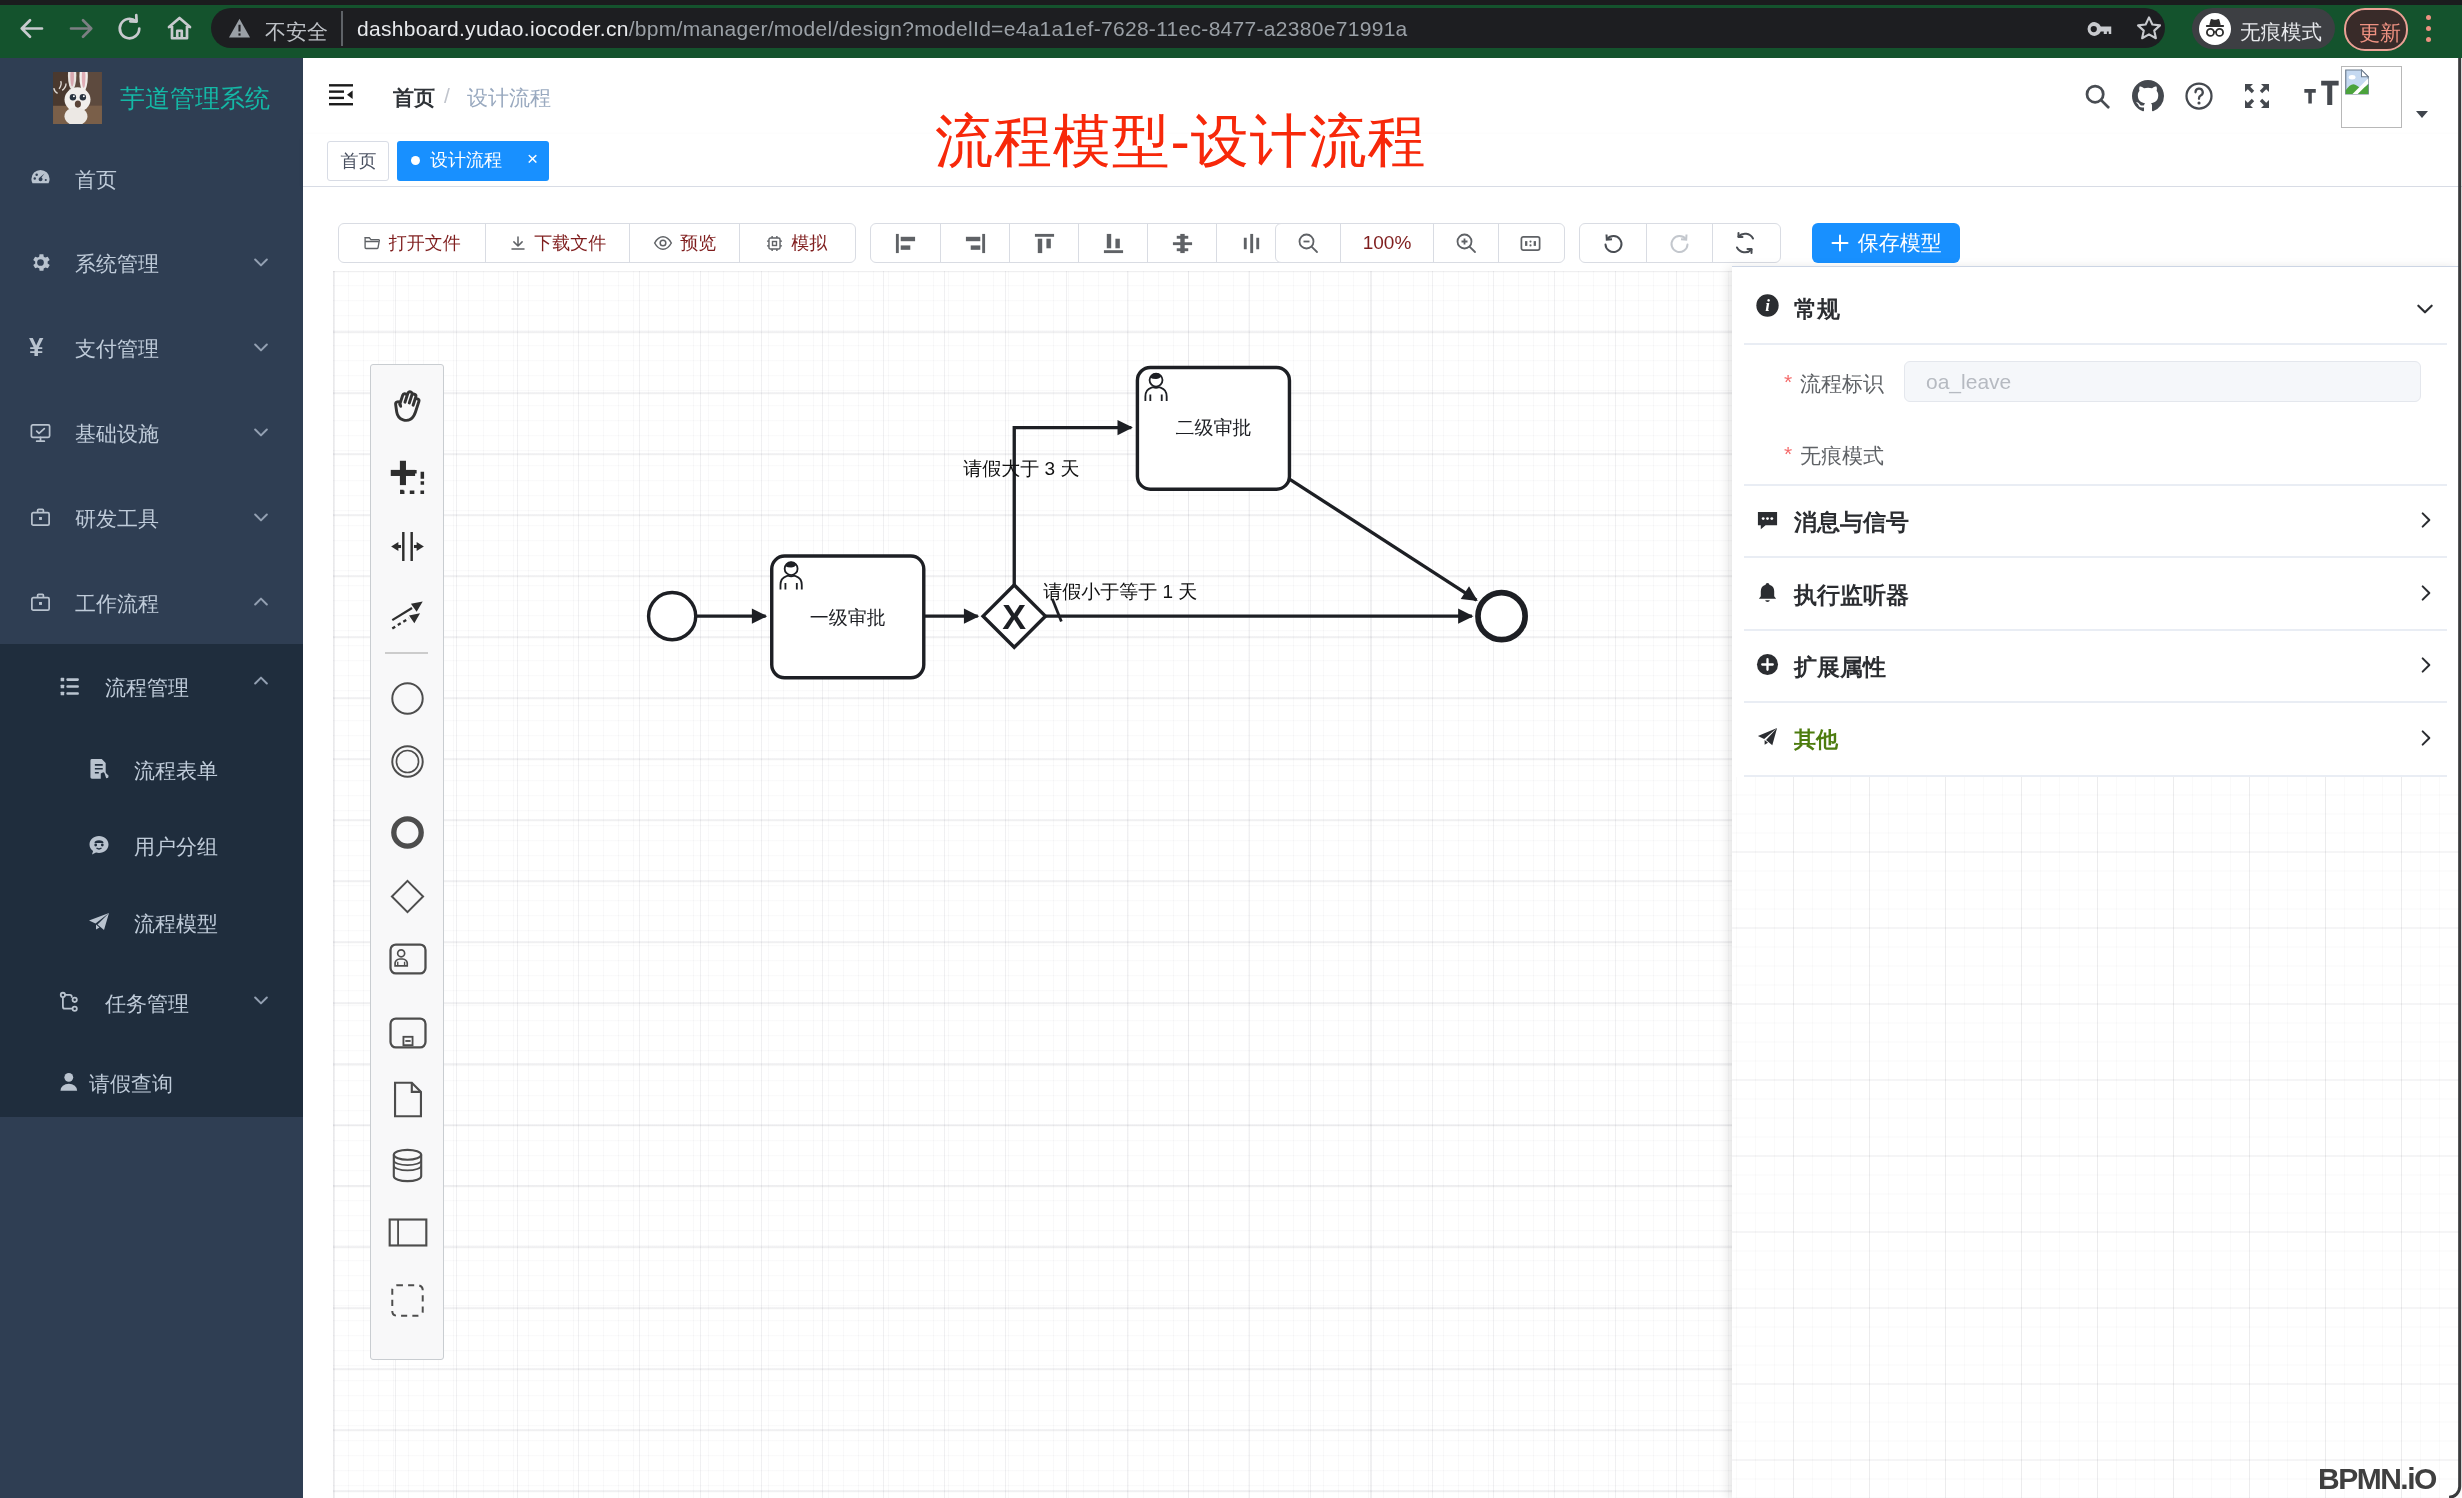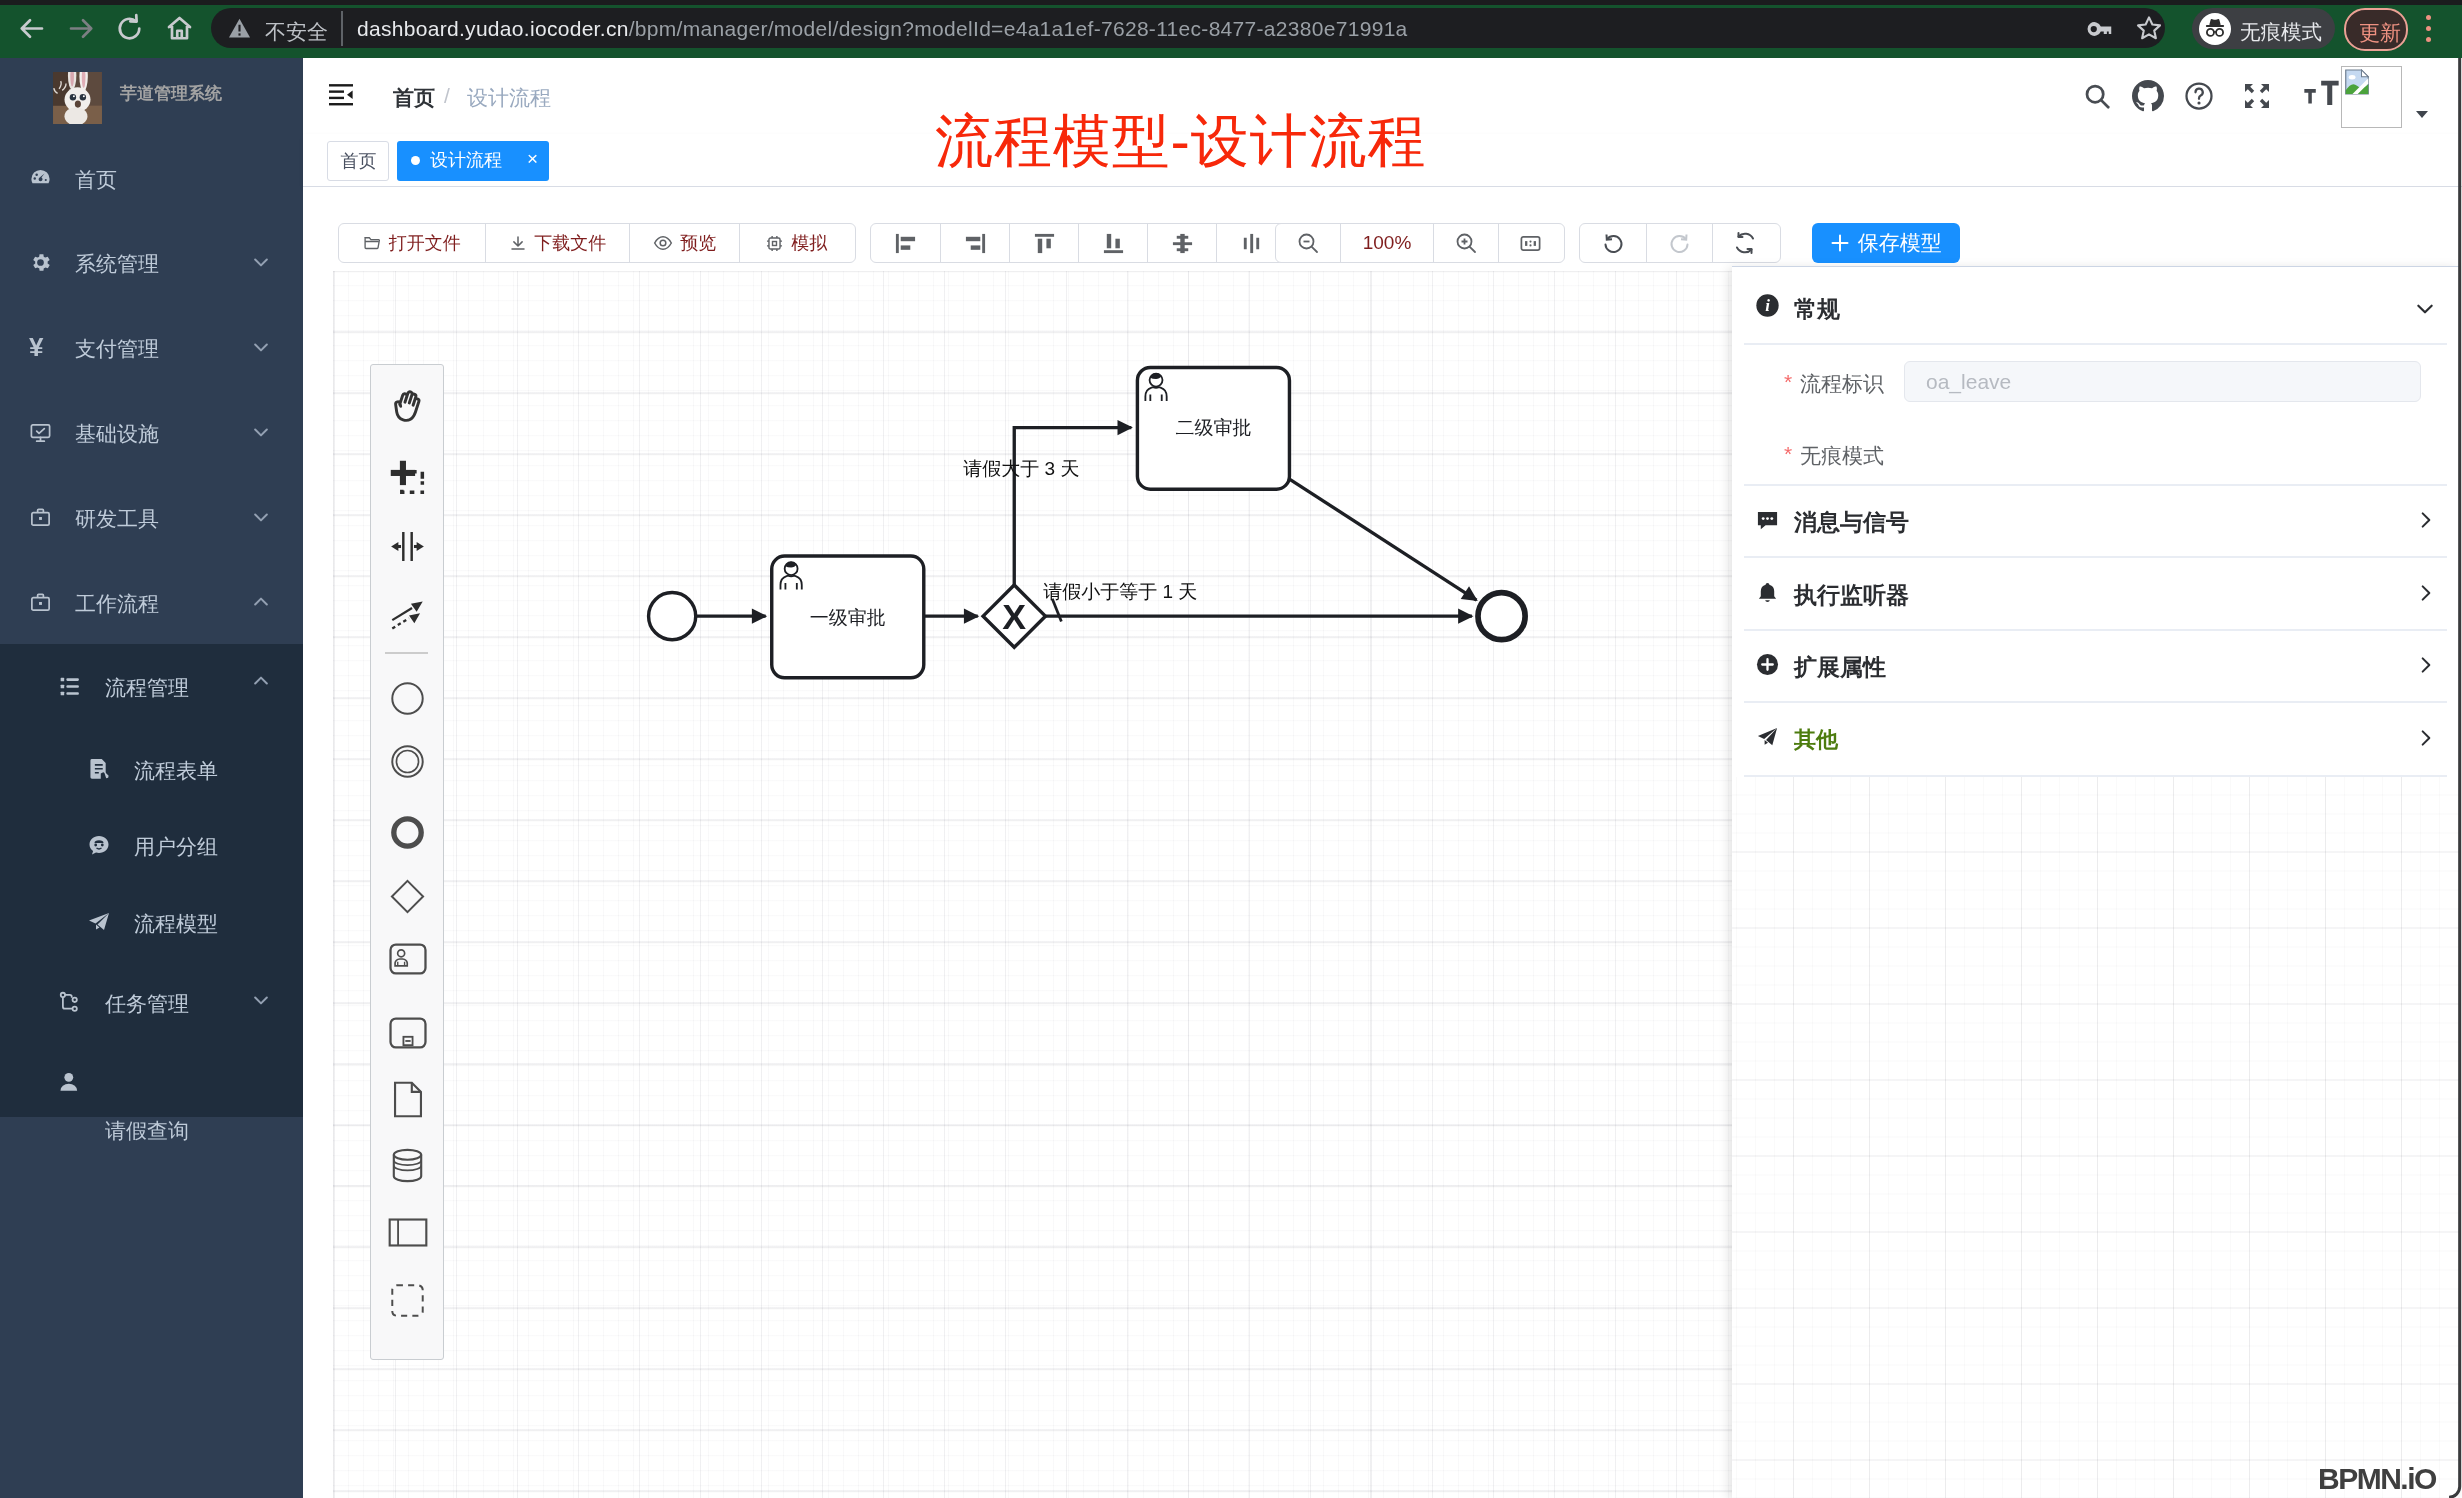--- a/index.html
+++ b/index.html
@@ -76,21 +76,21 @@
       <ellipse cx="40" cy="7" rx="2.4" ry="14" fill="#e0aeb6"></ellipse>
       <ellipse cx="32" cy="36" rx="17" ry="16" fill="#f2efec"></ellipse>
       <ellipse cx="30" cy="58" rx="15" ry="12" fill="#ece8e4"></ellipse>
       <circle cx="26" cy="33" r="4.2" fill="#2a3440"></circle>
       <circle cx="27.3" cy="31.8" r="1.3" fill="#fff"></circle>
       <circle cx="39" cy="33" r="4.2" fill="#2a3440"></circle>
       <circle cx="40.3" cy="31.8" r="1.3" fill="#fff"></circle>
       <ellipse cx="32.5" cy="42" rx="4" ry="4.6" fill="#5a4438"></ellipse>
       <path d="M8 22 q4 -6 2 -10 M12 24 q5 -4 5 -9 M6 28 q-4 -2 -5 -7" stroke="#ded9d4" stroke-width="1.8" fill="none"></path>
     </svg>
-  <div class="abs" style="left:120px;top:24px;font-size:17px;font-weight:bold;color:#a3a3a3;">芋道管理系统</div>
+  <div class="abs" style="left:120px;top:24px;font-size:25px;font-weight:normal;color:#14b8a6;">芋道管理系统</div>
 
   <div class="abs menu-row" style="top:78px;">
       <span class="mi" style="left:29px;">
     <svg width="23" height="23" viewBox="0 0 24 24" fill="#b9c3cf">
           <path d="M12 3 A9.5 9.5 0 0 0 2.5 12.5 A9.5 9.5 0 0 0 3.6 17 L20.4 17 A9.5 9.5 0 0 0 21.5 12.5 A9.5 9.5 0 0 0 12 3 Z M12 14.8 a2 2 0 0 1 -2-2 a2 2 0 0 1 .8-1.6 L16.2 6.8 L13 11 a2 2 0 0 1 -1 3.8 Z"></path>
           <circle cx="6" cy="12" r="1.3" fill="#2f3e53"></circle>
           <circle cx="8" cy="8" r="1.3" fill="#2f3e53"></circle>
           <circle cx="17.5" cy="13.5" r="1.1" fill="#2f3e53"></circle>
         </svg>
       </span>
@@ -228,21 +228,21 @@
           </svg>
         </span>
       </div>
     <div class="abs" style="top:400px;left:0;width:303px;height:76px;">
       <span class="abs" style="left:57px;top:26px;">
           <svg width="23.6" height="23.6" viewBox="0 0 24 24" fill="#b9c3cf">
             <circle cx="12" cy="7.5" r="4.5"></circle>
             <path d="M3.5 21 a8.5 7 0 0 1 17 0 Z"></path>
           </svg>
         </span>
-      <span class="abs" style="left:105px;top:26px;font-size:21px;color:#bfcbd9;margin-top:47px;">请假查询</span>
+      <span class="abs" style="left:89px;top:26px;font-size:21px;color:#bfcbd9;">请假查询</span>
       </div>
   </div>
 </div>
 <style>
 .menu-row { left:0; width:303px; height:85px; }
 .menu-row .mi { position:absolute; top:31px; }
 .menu-row .mt { position:absolute; left:75px; top:30px; font-size:21px; color:#bfcbd9; }
 .chev { position:absolute; left:251px; top:32px; }
 </style>
 

